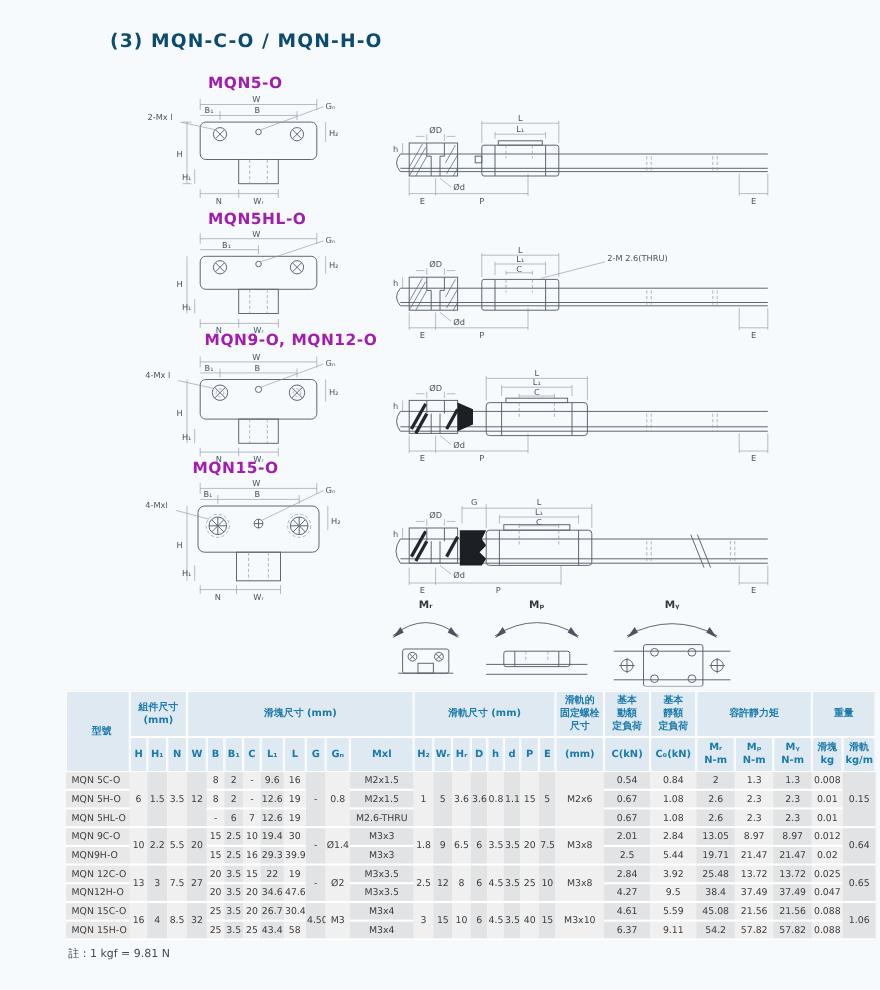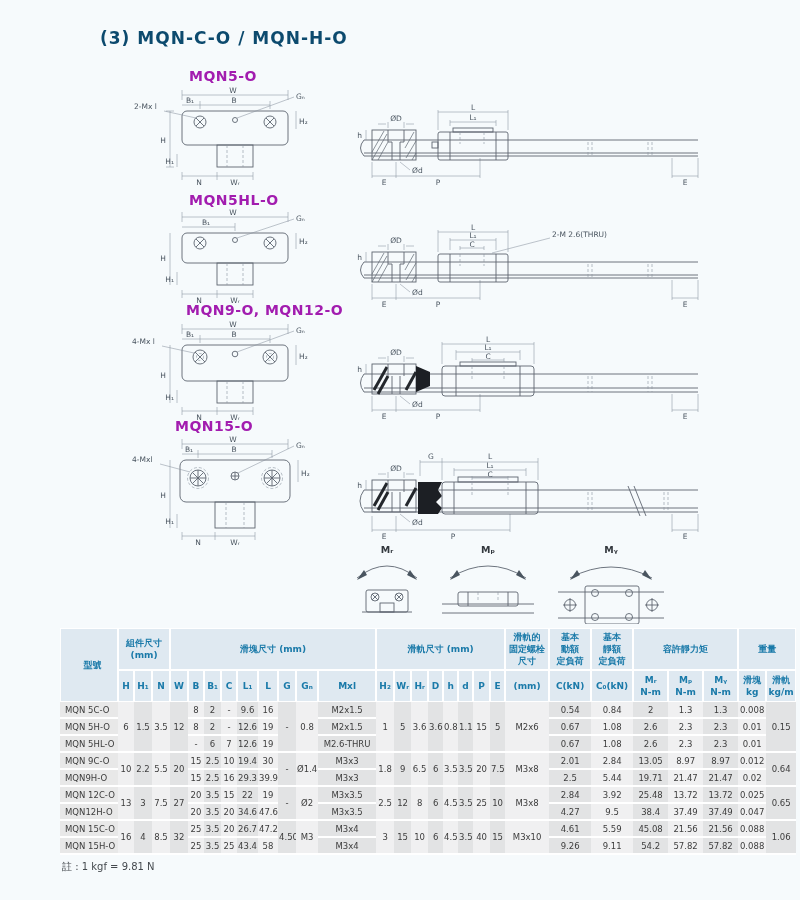--- a/index.html
+++ b/index.html
@@ -734,21 +734,21 @@
           <tr>
             <td class="c-model">MQN 15C-O</td>
             <td rowspan="2" class="c-a">16</td>
             <td rowspan="2" class="c-b">4</td>
             <td rowspan="2" class="c-a">8.5</td>
             <td rowspan="2" class="c-b">32</td>
             <td class="c-a">25</td>
             <td class="c-b">3.5</td>
             <td class="c-a">20</td>
             <td class="c-b">26.7</td>
-            <td class="c-a">47.2</td>
+            <td class="c-a">30.4</td>
             <td rowspan="2" class="c-b">4.50</td>
             <td rowspan="2" class="c-a">M3</td>
             <td class="c-b">M3x4</td>
             <td rowspan="2" class="c-a">3</td>
             <td rowspan="2" class="c-b">15</td>
             <td rowspan="2" class="c-a">10</td>
             <td rowspan="2" class="c-b">6</td>
             <td rowspan="2" class="c-a">4.5</td>
             <td rowspan="2" class="c-b">3.5</td>
             <td rowspan="2" class="c-a">40</td>
@@ -763,21 +763,21 @@
             <td rowspan="2" class="c-b">1.06</td>
           </tr>
           <tr>
             <td class="c-model">MQN 15H-O</td>
             <td class="c-a">25</td>
             <td class="c-b">3.5</td>
             <td class="c-a">25</td>
             <td class="c-b">43.4</td>
             <td class="c-a">58</td>
             <td class="c-b">M3x4</td>
-            <td class="c-b">9.26</td>
+            <td class="c-b">6.37</td>
             <td class="c-a">9.11</td>
             <td class="c-b">54.2</td>
             <td class="c-a">57.82</td>
             <td class="c-b">57.82</td>
             <td class="c-a">0.088</td>
           </tr>
         </tbody>
     </table>
   </div>
 

